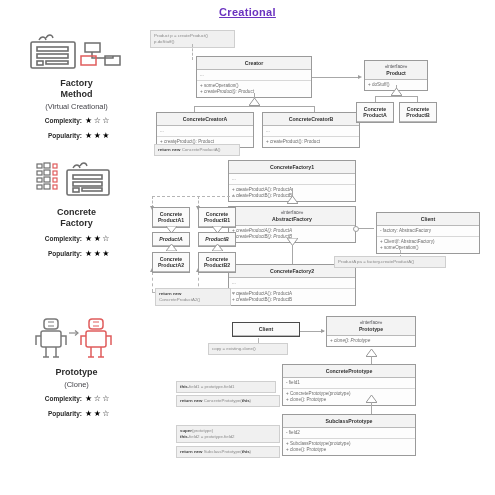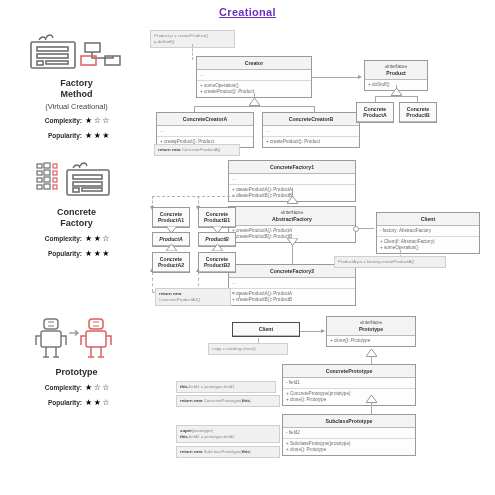--- a/index.html
+++ b/index.html
@@ -177,20 +177,21 @@
         </g>
         <g fill="none" stroke="#8a8a8a" stroke-width="1.2">
           <path d="M52 18h8"></path>
             <path d="M58 15.5l3 2.5-3 2.5"></path>
         </g>
       </svg>
     </div>
     <div class="pat-name">
       <div>Prototype</div>
     </div>
+    <div class="pat-alias">(Clone)</div>
     <div class="rating">
       <span class="lbl">Complexity:</span>
       <span class="stars">★☆☆</span>
     </div>
     <div class="rating">
       <span class="lbl">Popularity:</span>
       <span class="stars">★★☆</span>
     </div>
   </div>
 

